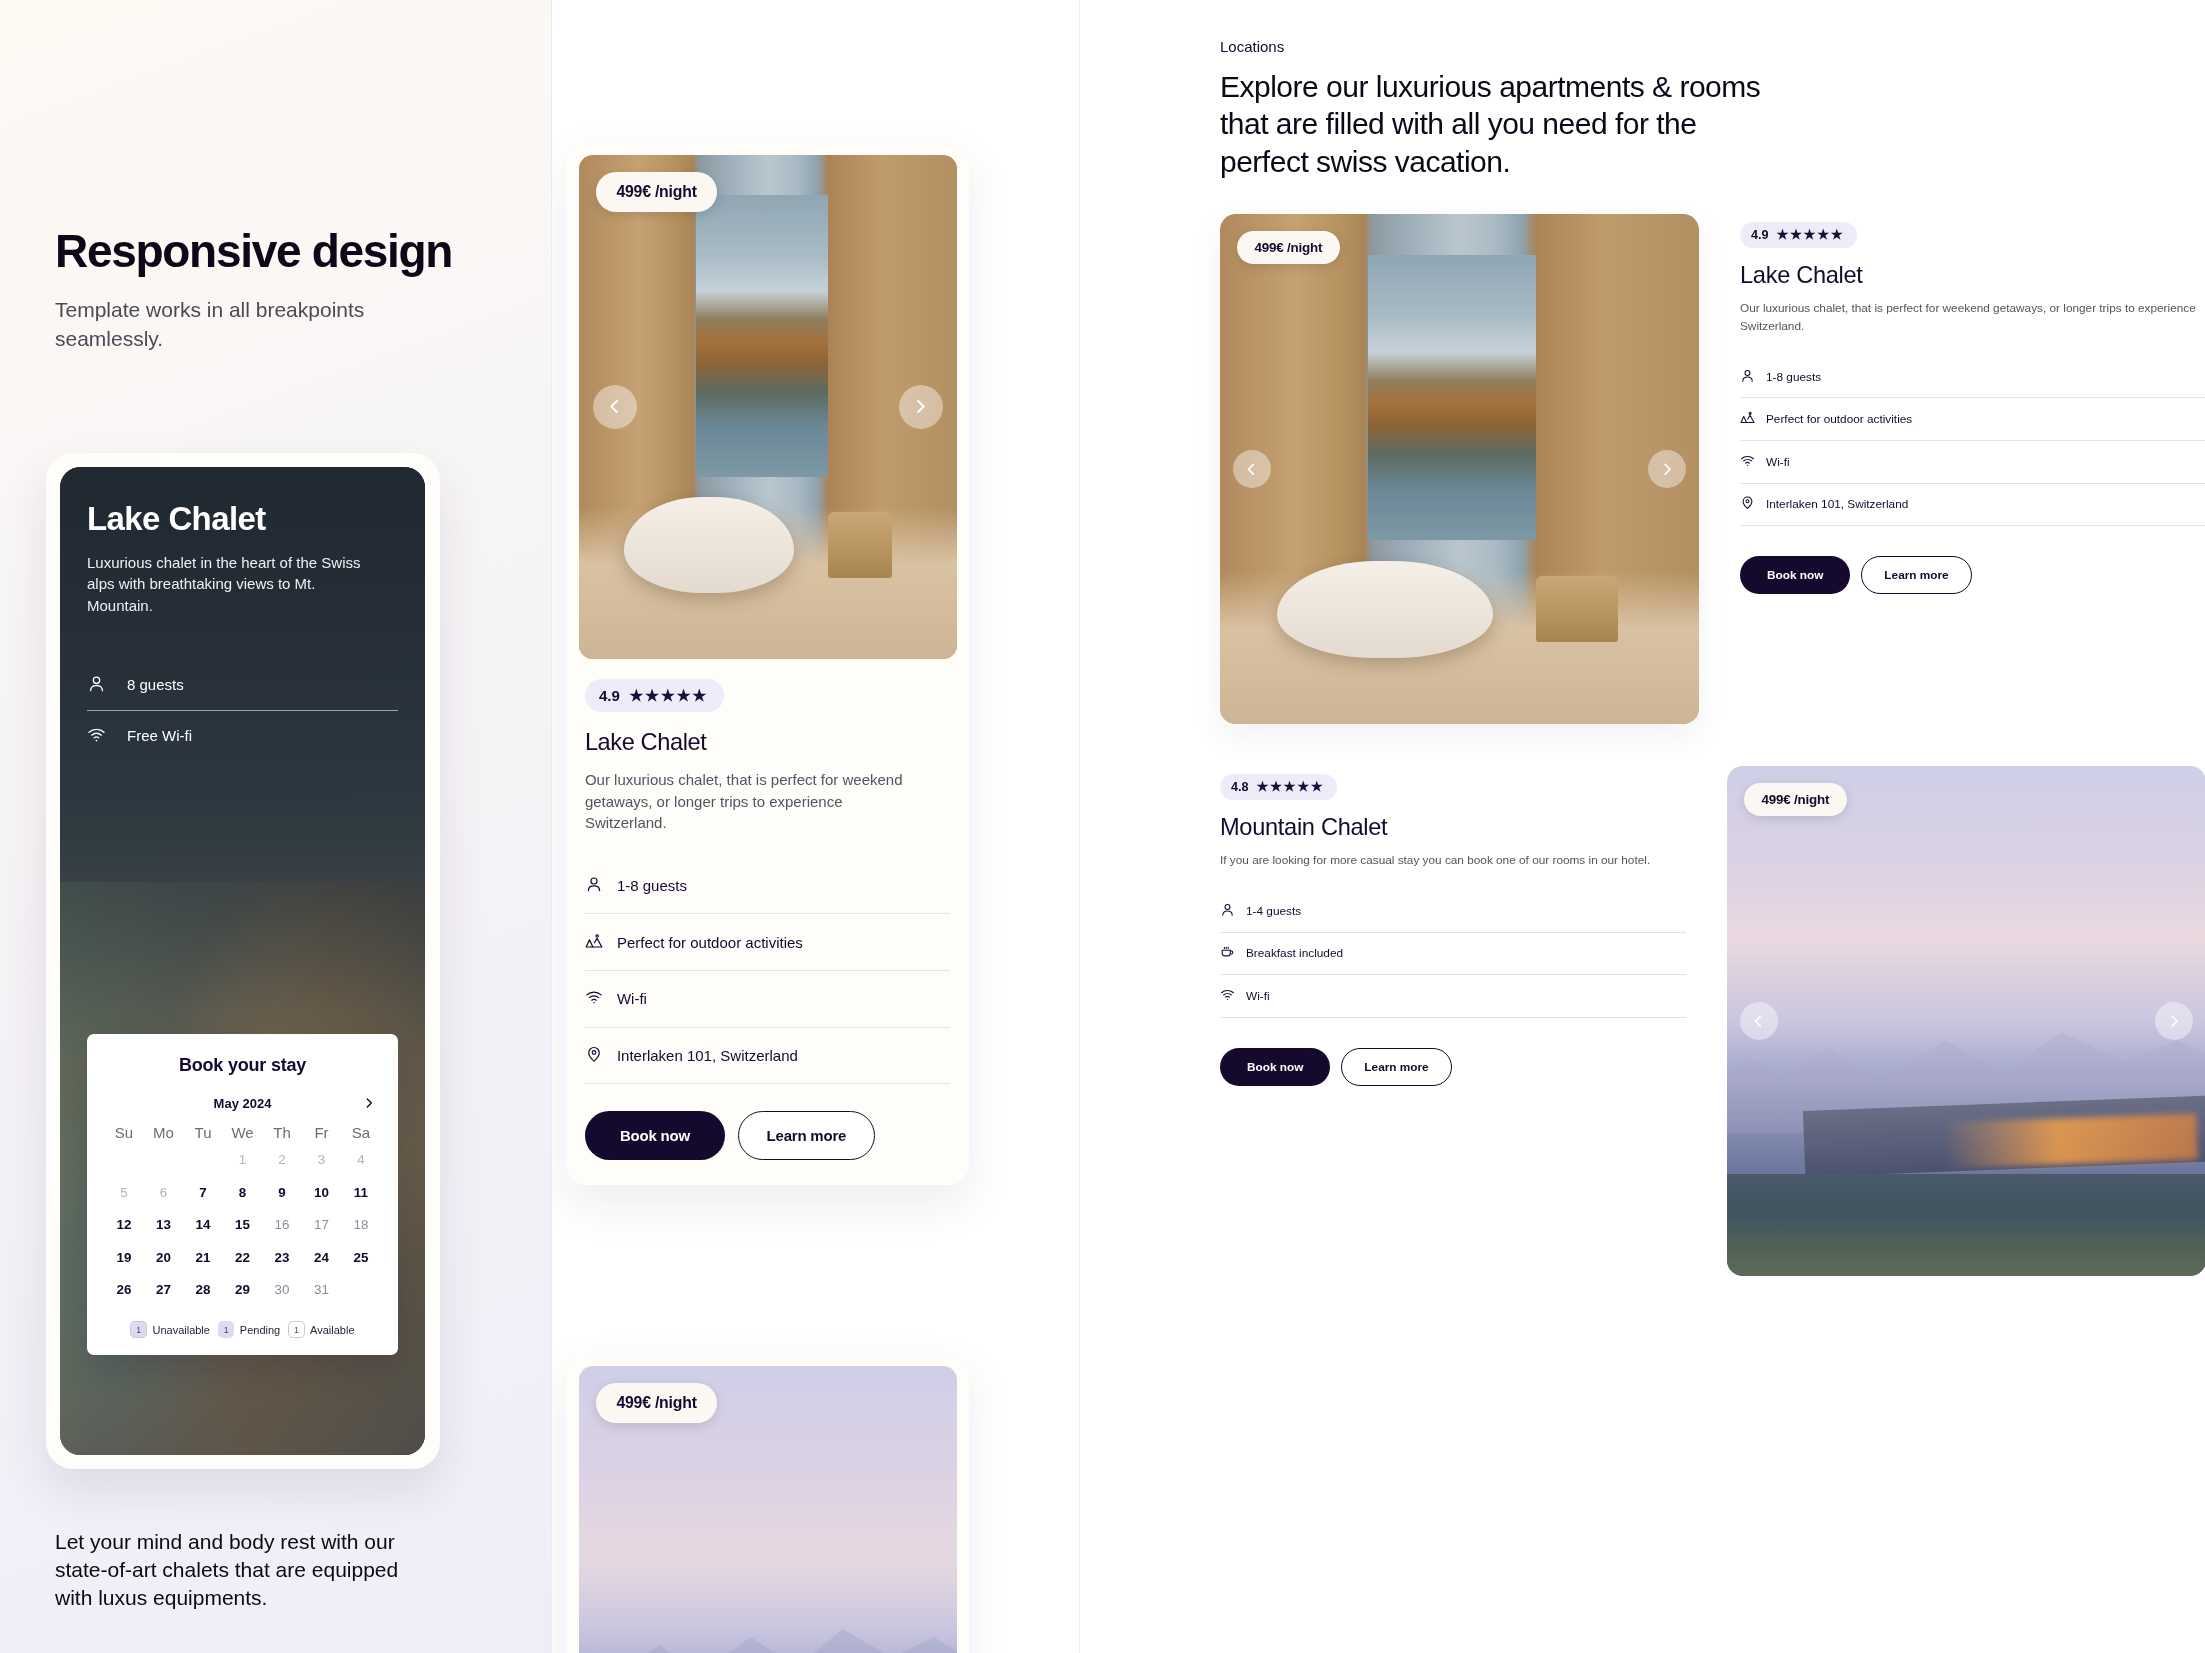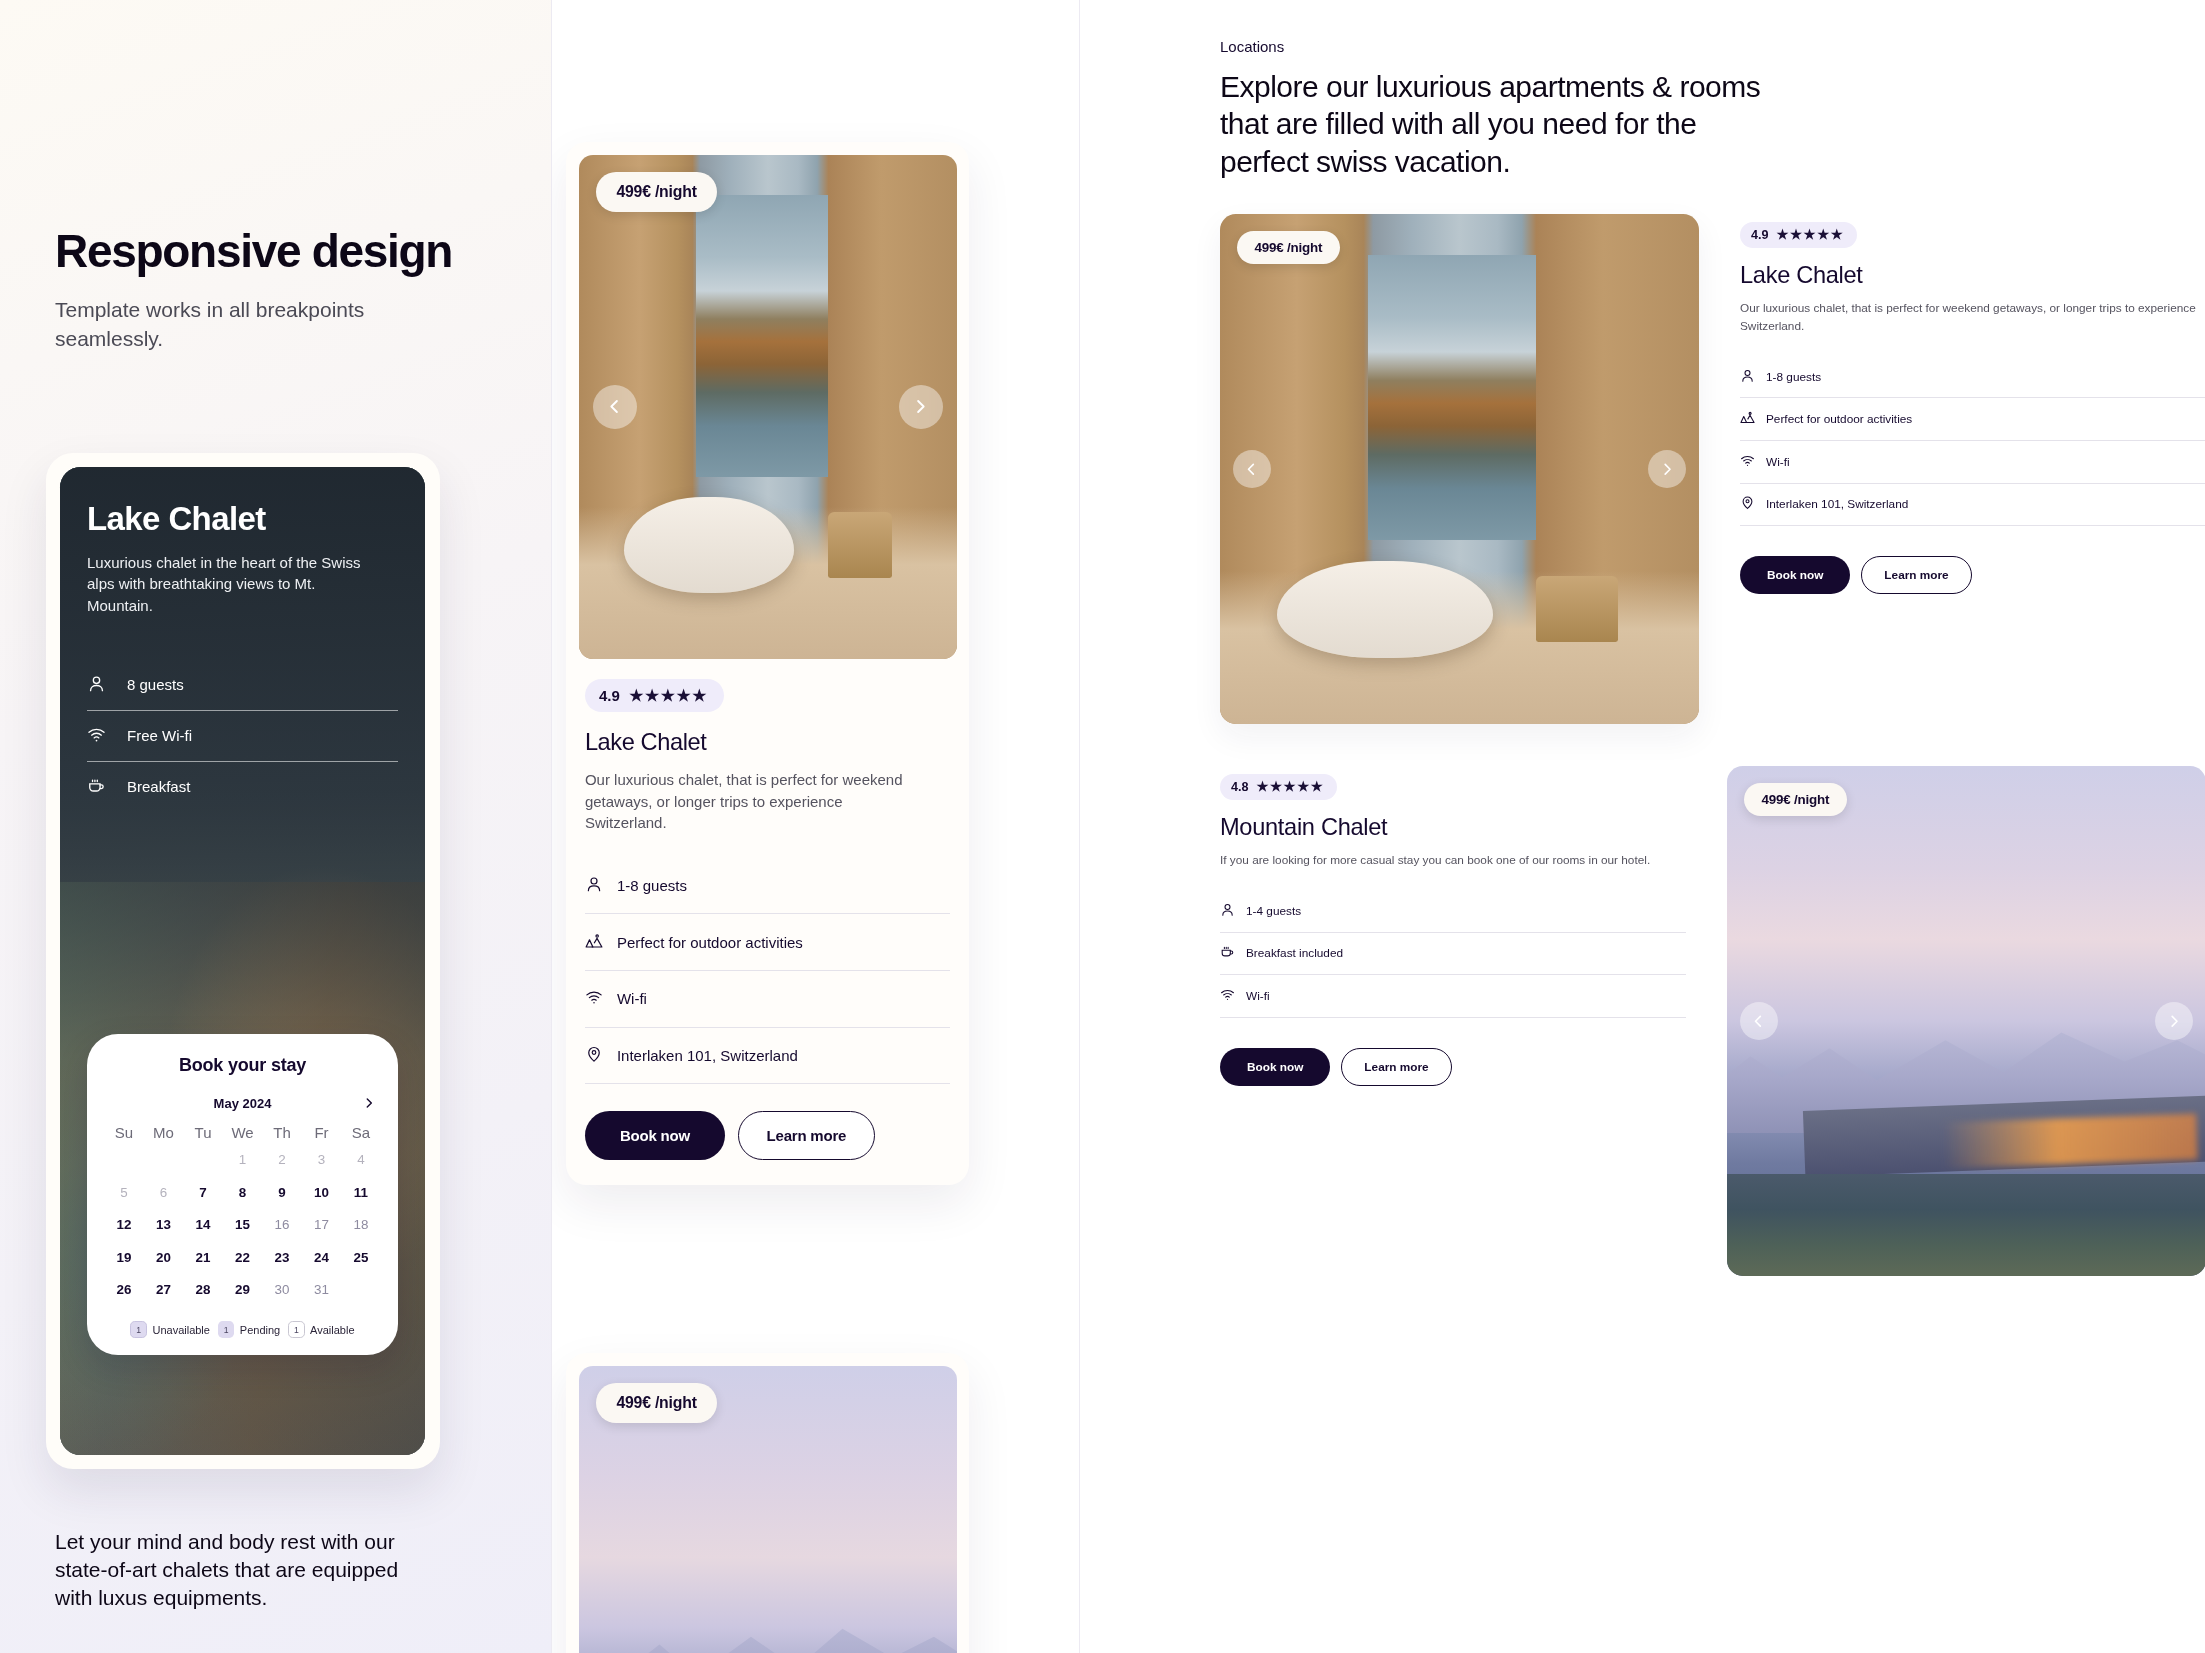--- a/index.html
+++ b/index.html
@@ -66,21 +66,21 @@
   .feat {
     display:flex; align-items:center; gap:21px;
     color:#fff; font-size:15px; padding: 14px 0;
   }
   .feat + .feat { border-top: 0.8px solid rgba(255,255,255,.55); }
   .feat svg { flex: 0 0 auto; }
 
   
   .cal {
     position:absolute; left: 27px; right: 27px; top: 567px;
-    background:#fff; border-radius: 31px; padding: 20.5px 17.3px 17.3px;
+    background:#fff; border-radius: 7px; padding: 20.5px 17.3px 17.3px;
     box-shadow: 0 12.6px 31.5px rgba(25,15,50,.16);
   }
   .cal-title { text-align:center; font-size:18px; font-weight:700; letter-spacing:-0.2px; }
   .cal-nav { display:flex; align-items:center; justify-content:center; position:relative; margin-top:20.5px; }
   .cal-month { font-size:13px; font-weight:700; }
   .cal-next { position:absolute; right:1.6px; top:-3.2px; width:20.5px; height:20.5px; display:flex; align-items:center; justify-content:center; cursor:pointer;}
   .cal-grid { margin-top: 6.3px; display:grid; grid-template-columns: repeat(7,1fr); }
   .dow { text-align:center; font-size:15px; color:#6d6b78; padding: 6.3px 0 3.2px; }
   .day { position:relative; text-align:center; font-size:13.4px; font-weight:700; color:#15092e; padding: 8.7px 0; }
   .day.muted { color:#b4b2bd; font-weight:400; }
@@ -300,30 +300,20 @@
             <div class="feat">
               <span>
                 <svg width="19" height="19" viewBox="0 0 24 24" fill="none" stroke="#fff" stroke-width="1.7" stroke-linecap="round">
                   <path d="M2.5 9.2a14 14 0 0 1 19 0"></path>
                     <path d="M5.8 12.8a9.3 9.3 0 0 1 12.4 0"></path>
                     <path d="M9 16.3a4.6 4.6 0 0 1 6 0"></path>
                     <circle cx="12" cy="19.6" r="1.1" fill="#fff" stroke="none"></circle>
                 </svg>
               </span>
               <span>Free Wi-fi</span>
-            </div>
-            <div class="feat">
-              <span>
-                <svg width="19" height="19" viewBox="0 0 24 24" fill="none" stroke="#fff" stroke-width="1.7" stroke-linecap="round">
-                  <path d="M3.5 10h13v4.6a4.4 4.4 0 0 1-4.4 4.4H7.9A4.4 4.4 0 0 1 3.5 14.6z"></path>
-                  <path d="M16.5 11.3h1.6a2.3 2.3 0 0 1 0 4.6h-1.6"></path>
-                  <path d="M7 7V5.3M10 7V5.3M13 7V5.3"></path>
-                </svg>
-              </span>
-              <span>Breakfast</span>
             </div>
           </div>
         </div>
 
         <div class="cal">
           <div class="cal-title">Book your stay</div>
           <div class="cal-nav">
             <div class="cal-month">May 2024</div>
             <div class="cal-next">
               <svg width="14" height="14" viewBox="0 0 24 24" fill="none" stroke="#15092e" stroke-width="2.4" stroke-linecap="round" stroke-linejoin="round">

